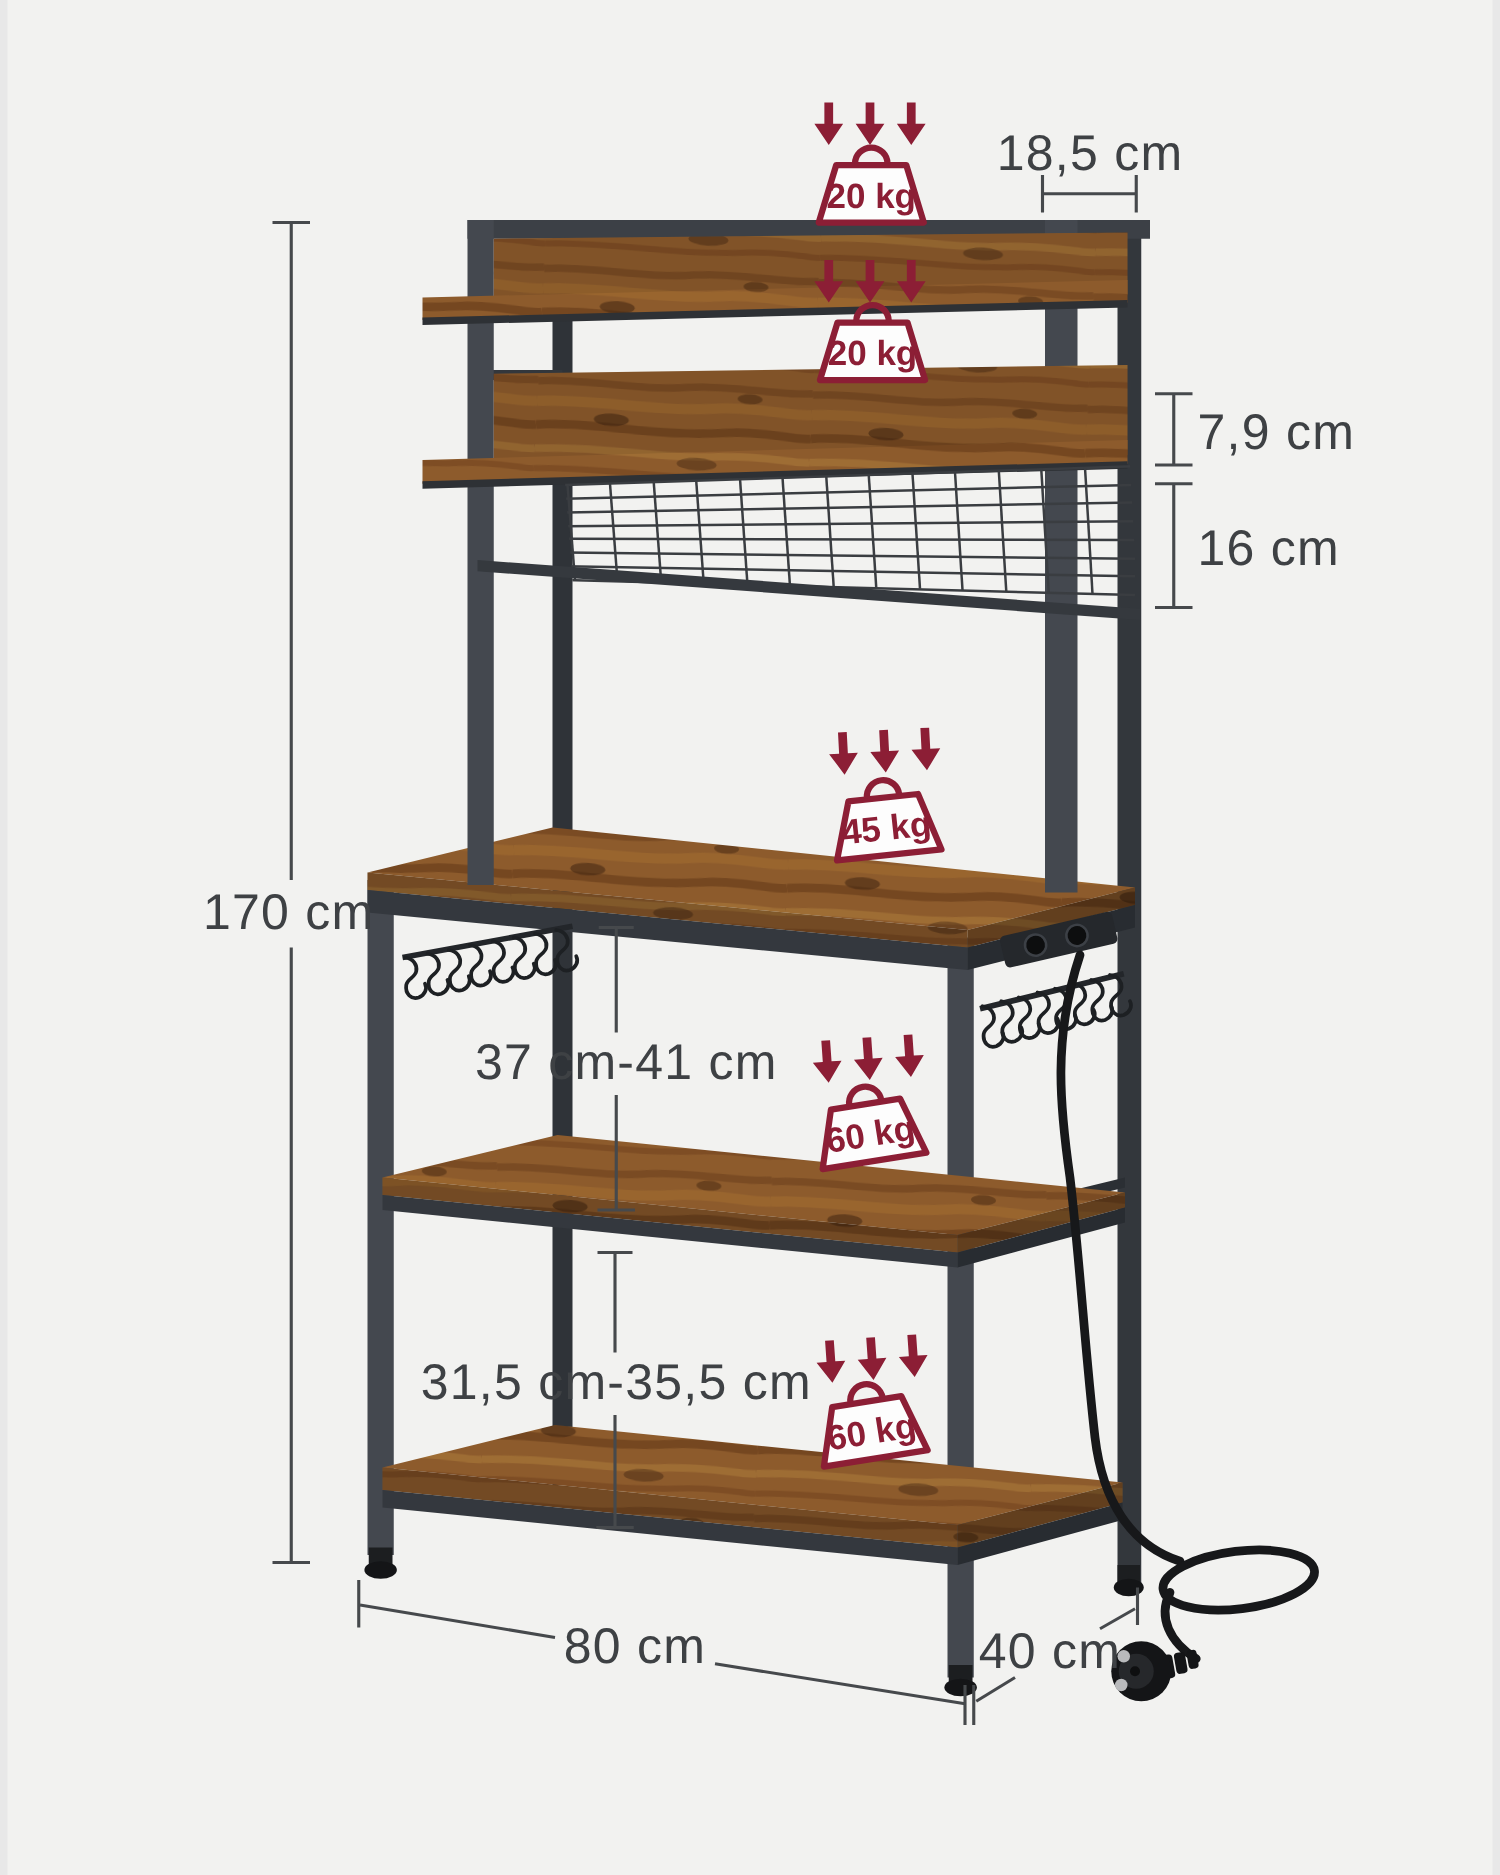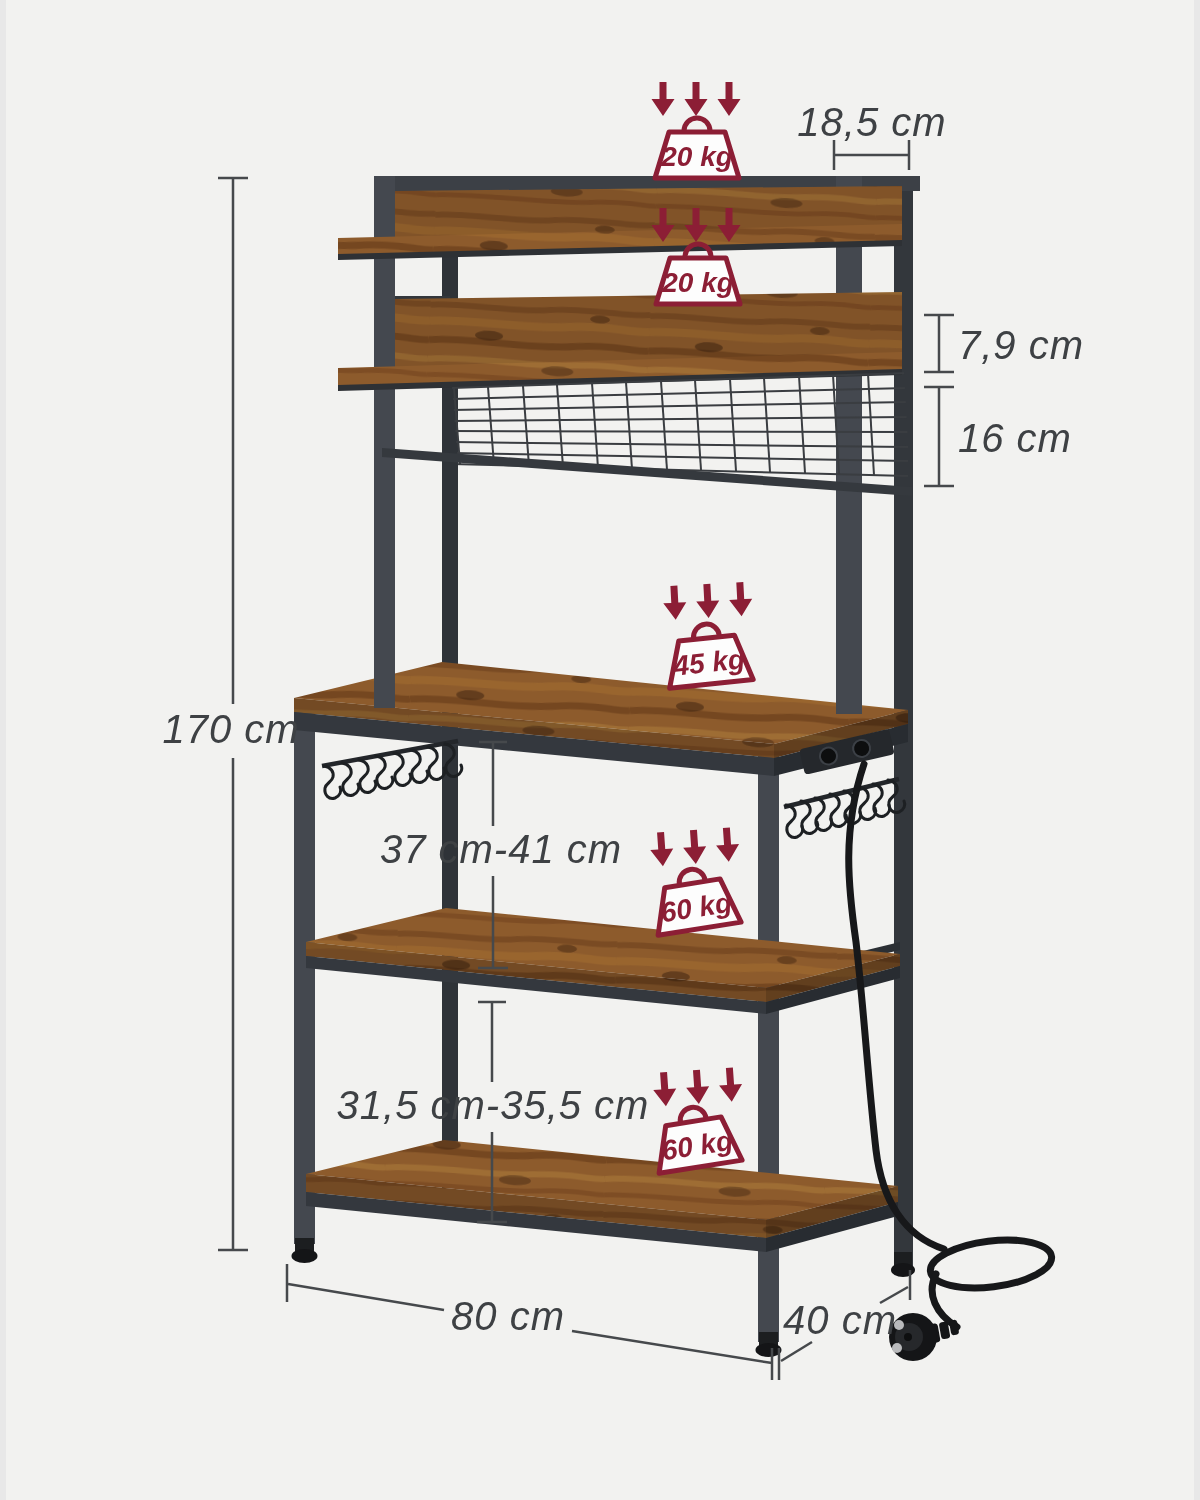--- a/index.html
+++ b/index.html
@@ -3,21 +3,20 @@
 <meta charset="utf-8">
 <style>
   html,body{margin:0;padding:0;background:#e8e8e8;}
   .stage{
     position:relative;
     width:1188px;height:1500px;
     margin:0 auto;
     background:#f2f2f0;
     overflow:hidden;
     font-family:"Liberation Sans", sans-serif;
-    font-style:italic;
   }
   svg{position:absolute;left:0;top:0;}
   .dimtext{
     font-family:"Liberation Sans", sans-serif;
     font-size:40px;
     fill:#3e4144;
     letter-spacing:1px;
   }
   .badgetext{
     font-family:"Liberation Sans", sans-serif;

